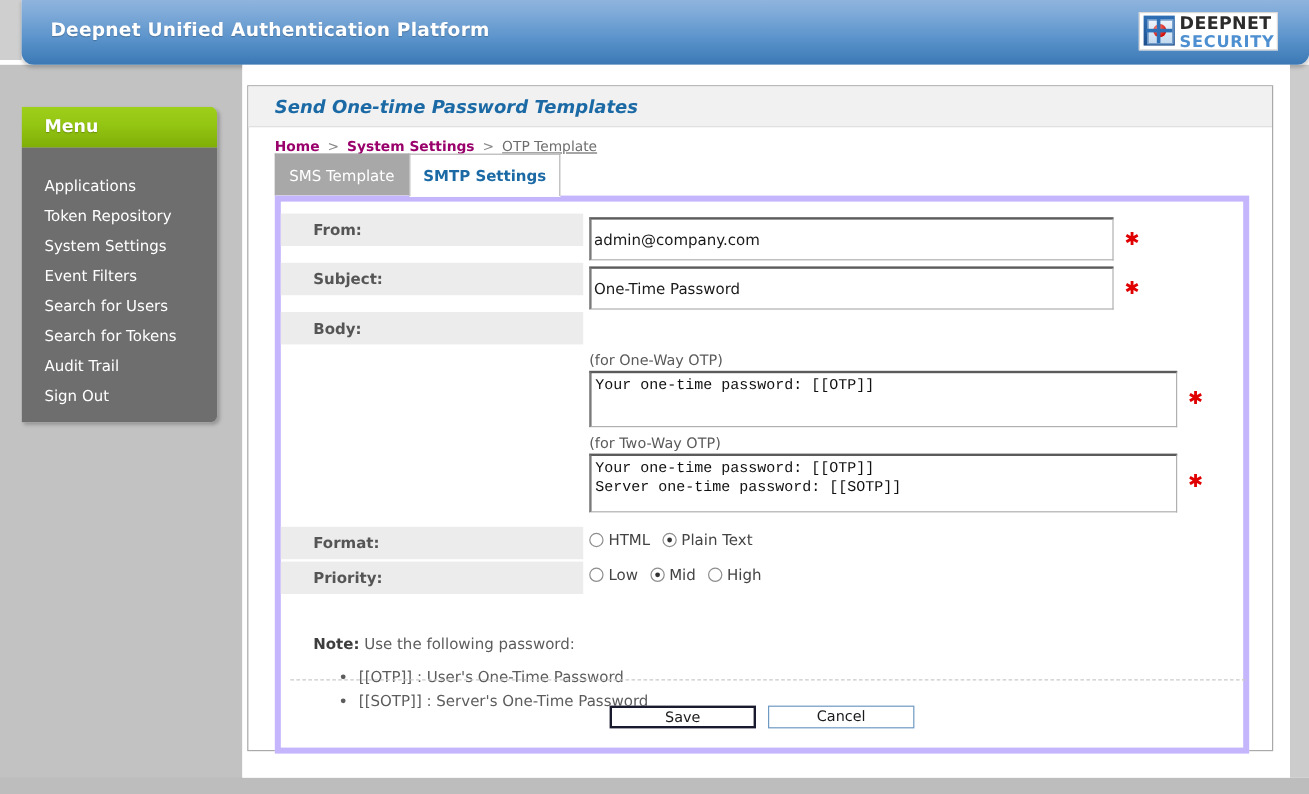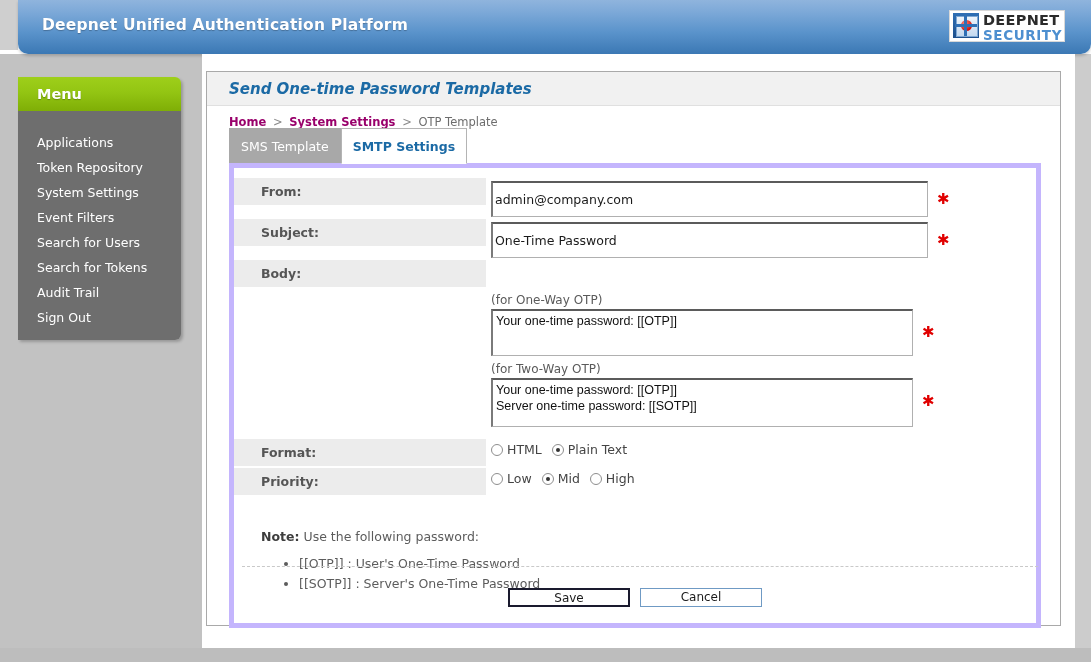--- a/index.html
+++ b/index.html
@@ -97,21 +97,21 @@
     font-family: "DejaVu Sans", "Liberation Sans", sans-serif;
   }
   .logo-security {
     font-size: 13.5px; font-weight: bold; color: #4d8fd0;
     letter-spacing: 0.6px; display: block; margin-top: 1px;
     font-family: "DejaVu Sans", "Liberation Sans", sans-serif;
   }
 
   
   .menu {
-    position: absolute; left: 18px; top: 77px;
+    position: absolute; left: 18px; top: 89px;
     width: 163px;
     border-radius: 0 6px 6px 0;
     overflow: hidden;
     box-shadow: 2px 2px 3px rgba(0,0,0,0.22);
   }
   .menu-header {
     height: 34px;
     background: linear-gradient(to bottom, #9ecf1a 0%, #93c513 45%, #7fae06 100%);
     color: #ffffff;
     font-size: 14.5px; font-weight: bold;
@@ -155,21 +155,21 @@
     font-weight: bold;
     font-style: italic;
   }
   .breadcrumb {
     padding: 9px 0 0 22px;
     font-size: 11.5px;
     color: #7a7a7a;
   }
   .crumb-link { color: #99006b; font-weight: bold; cursor: pointer; }
   .crumb-sep { color: #8a8a8a; margin: 0 3px; }
-  .crumb-current { color: #6d6d6d; }
+  .crumb-current { color: #6d6d6d; text-decoration: underline; }
 
   
   .tabs {
     position: relative;
     margin: 12px 0 0 22px;
     height: 22px;
     display: flex; align-items: flex-end;
   }
   .tab {
     height: 22px;
@@ -238,26 +238,26 @@
     font-weight: bold;
     line-height: 1;
   }
 
   .body-block { margin: 6px 0 0 257px; }
   .body-cap {
     font-size: 12px; color: #5a5a5a; margin-bottom: 2px;
   }
   .body-row { display: flex; align-items: flex-start; }
   .ta {
-    width: 422px;
+    width: 490px;
     height: 47px;
     border: 1px solid #b0b0b0;
     border-top: 2px solid #5b5b5b;
     border-left: 2px solid #7a7a7a;
-    font-family: Liberation Sans, sans-serif;
+    font-family: Liberation Mono, monospace;
     font-size: 12.5px;
     color: #111111;
     padding: 2px 3px;
     resize: none;
     background: #ffffff;
     line-height: 1.28;
     outline: none;
     overflow: hidden;
   }
   .ta.tall { height: 49px; }

